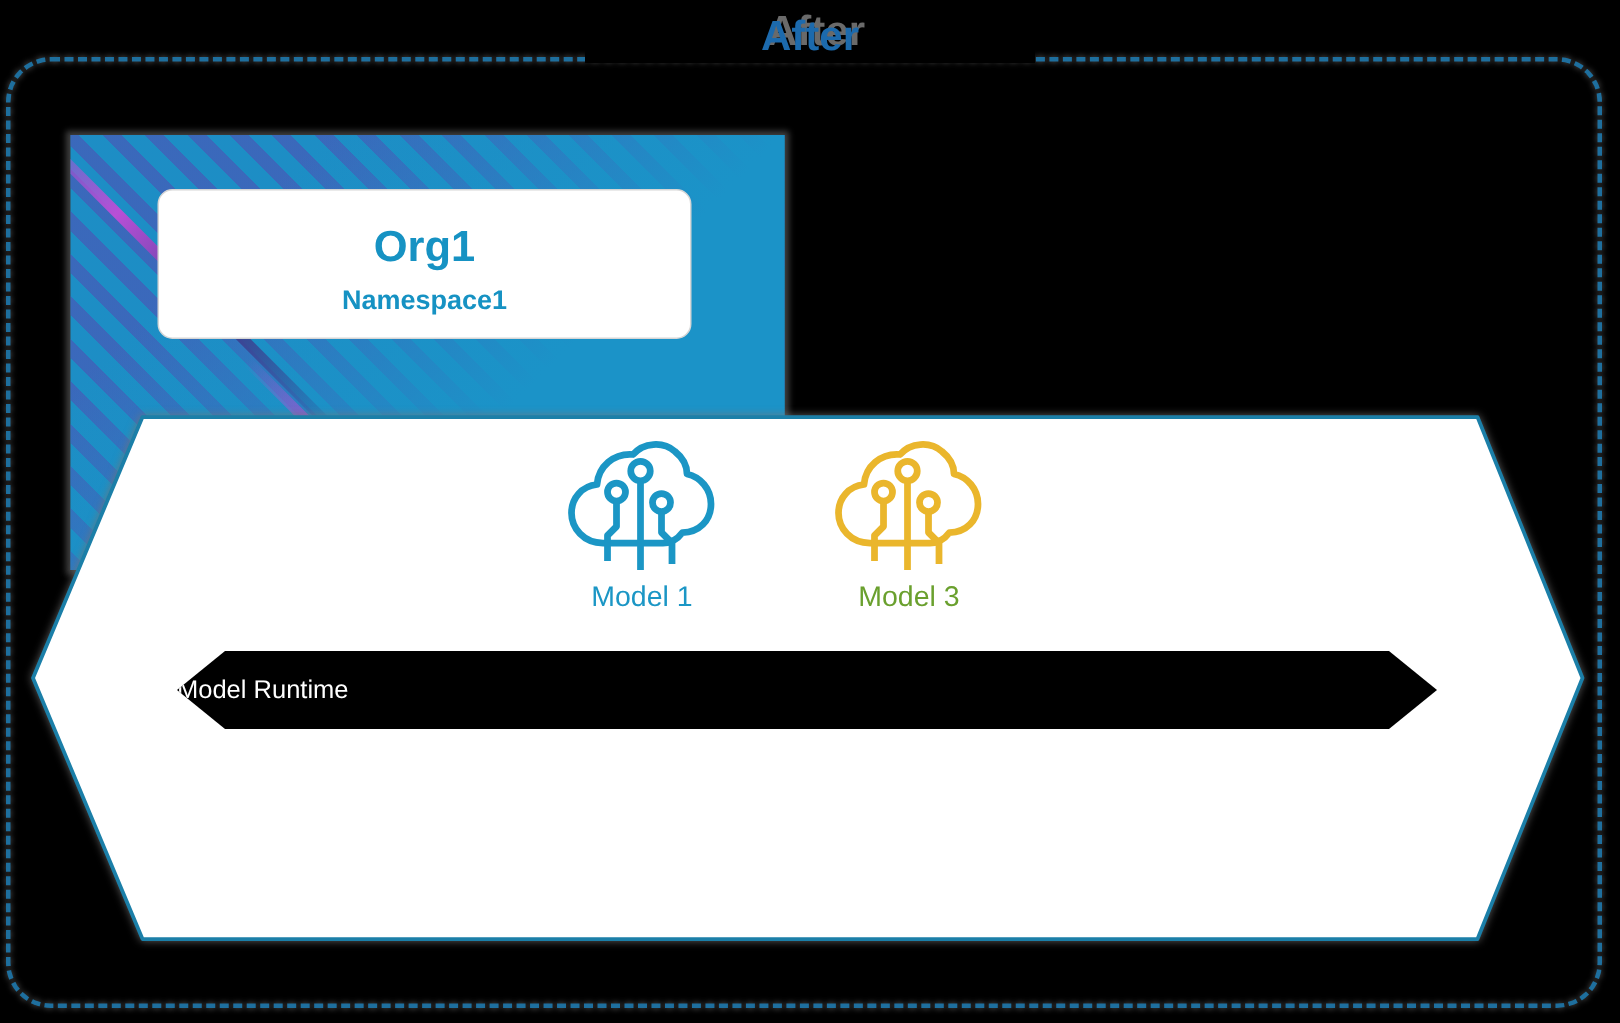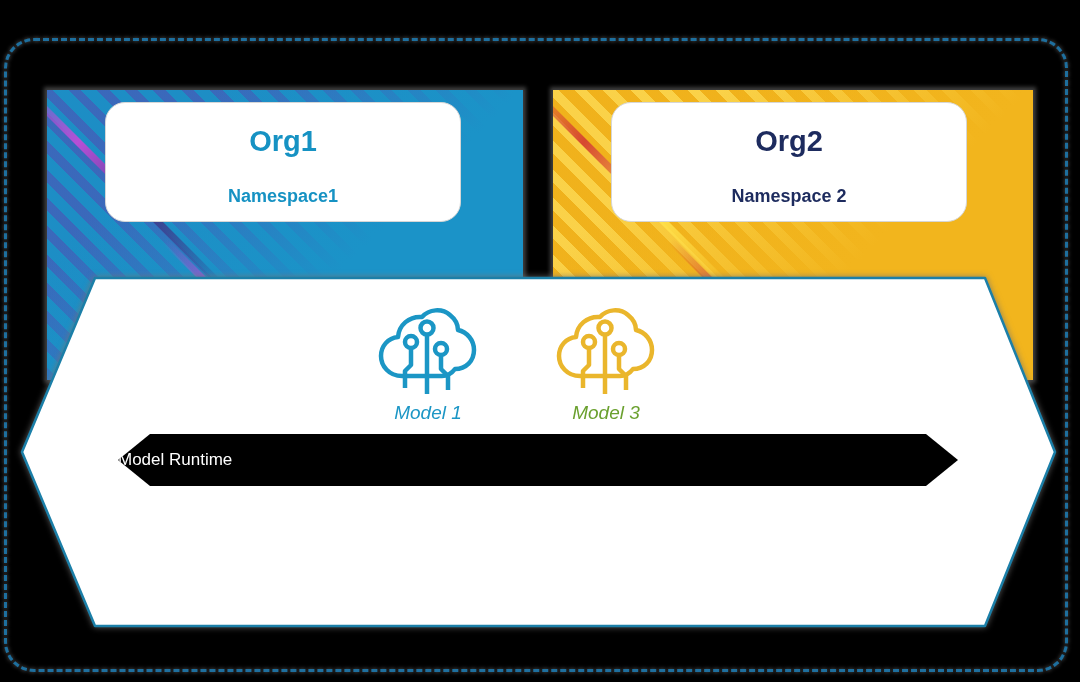--- a/index.html
+++ b/index.html
@@ -47,41 +47,41 @@
     position:absolute; width:300px; height:7px;
     transform:rotate(45deg); transform-origin:0 0; pointer-events:none;
   }
   .blue .streak { background:linear-gradient(90deg, rgba(0,0,0,0), #b84fd6 30%, #3c3f8f 65%, rgba(0,0,0,0)); }
   .gold .streak { background:linear-gradient(90deg, rgba(0,0,0,0), #d64830 30%, #ffe04a 65%, rgba(0,0,0,0)); }
   .streak.s1 { left:-30px; top:-14px; }
   .streak.s2 { left:120px; top:148px; }
 
   
   .org-card {
-    position:absolute; left:58px; top:12px; width:356px; height:120px;
-    background:#fff; border:1px solid #d6d6d6; border-radius:20px;
+    position:absolute; left:58px; top:36px; width:356px; height:100px;
+    background:#fff; border:1px solid #d6d6d6; border-radius:10px;
     display:flex; flex-direction:column; align-items:center;
     justify-content:space-between; padding:22px 0 14px; box-sizing:border-box;
   }
   .org-name { font-size:29px; font-weight:bold; }
   .org-ns   { font-size:18px;font-weight:bold; }
   .c-blue { color:#1692c3; }
   .c-navy { color:#1d2b5e; }
 
   
   .hexagon-svg {
     position:absolute; left:0; top:0; width:1080px; height:682px; z-index:2;
     filter: drop-shadow(0 0 3px rgba(115,115,115,0.8));
     pointer-events:none;
   }
 
   
   .model {
-    position:absolute; top:306px; width:120px; z-index:3;
-    display:flex; flex-direction:column; align-items:center;font-style:italic;
+    position:absolute; top:292px; width:120px; z-index:3;
+    display:flex; flex-direction:column; align-items:center;
   }
   .model.m1 { left:368px; }
   .model.m2 { left:546px; }
   .model-label { margin-top:4px; font-size:19px; }
   .lbl-blue  { color:#1b96c5; }
   .lbl-green { color:#6aa02e; }
   .cloud { width:100px; height:92px; }
   .stroke-blue { stroke:#1b96c5; }
   .stroke-gold { stroke:#eab62c; }
   .cloud * { fill:none; stroke-width:4.5; stroke-linejoin:round; }
@@ -98,38 +98,31 @@
   .band.ns3      { top:495px; background:linear-gradient(90deg,#1a8180,#10618f); }
   .band.workload { top:556px; background:linear-gradient(90deg,#44589c,#6f4ba0); }
 </style>
 </head>
 <body>
 
 <div class="canvas">
 
   <div class="dashed-frame"></div>
 
+  <div class="title">After</div>
 
   <div class="org-box blue">
     <div class="streak s1"></div>
     <div class="streak s2"></div>
     <div class="org-card">
       <div class="org-name c-blue">Org1</div>
       <div class="org-ns c-blue">Namespace1</div>
     </div>
   </div>
 
-  <div class="org-box gold">
-    <div class="streak s1"></div>
-    <div class="streak s2"></div>
-    <div class="org-card">
-      <div class="org-name c-navy">Org2</div>
-      <div class="org-ns c-navy">Namespace 2</div>
-    </div>
-  </div>
 
   <svg class="hexagon-svg" viewBox="0 0 1080 682" xmlns="http://www.w3.org/2000/svg">
     <polygon points="22,452 95,278 985,278 1055,452 985,626 95,626" fill="#ffffff" stroke="#1b7fa8" stroke-width="2.5" stroke-linejoin="round"></polygon>
   </svg>
 
   <div class="model m1">
     <svg class="cloud" viewBox="0 0 100 92" xmlns="http://www.w3.org/2000/svg">
       <g class="stroke-blue">
         <path d="M24,70 C11,70 3,60 3,50 C3,40 10,32 20,31 C21,19 31,10 44,11 C51,3 64,2 72,9 C77,13 80,18 80,24 C89,26 96,34 96,44 C96,55 88,63 77,63 C74,67 70,70 64,70 Z"></path>
         <circle cx="49" cy="22" r="6.5"></circle>

